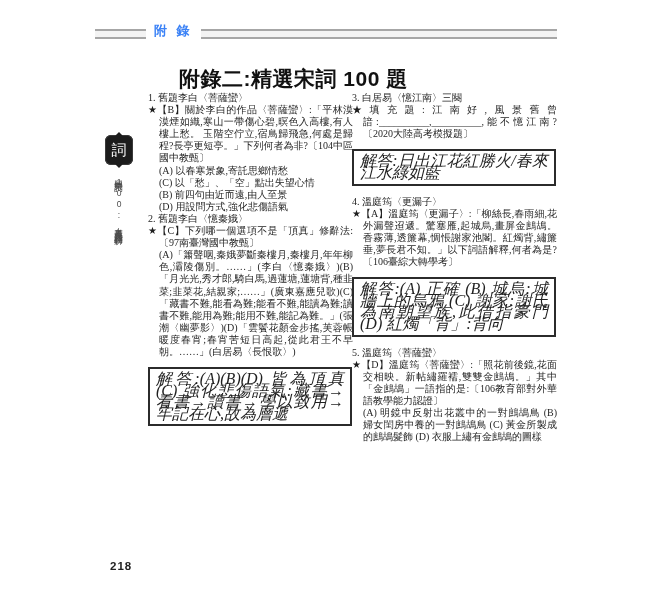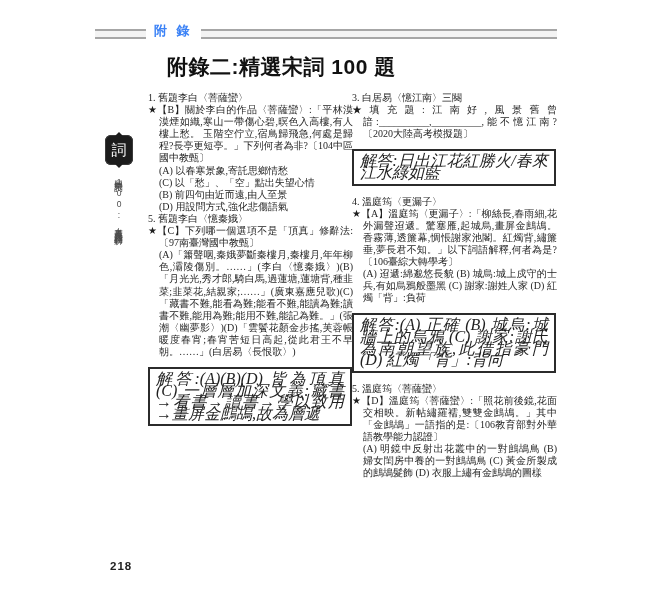--- a/index.html
+++ b/index.html
@@ -26,21 +26,21 @@
   .seal::before,.seal::after{content:"";position:absolute;left:50%;width:5px;height:5px;background:#1c1c1c;transform:translateX(-50%) rotate(45deg);}
   .seal::before{top:-2px;} .seal::after{bottom:-2px;}
   .seal-char{color:#fff;font-size:15px;line-height:1;}
   .vertical-title{
     writing-mode:vertical-rl;text-orientation:upright;
     font-family:"Liberation Sans","DejaVu Sans",sans-serif;
     font-size:8.5px;letter-spacing:1px;color:#4a4a4a;max-height:200px;
   }
 
   .title{
-    position:absolute;left:147px;top:49px;margin:4px;
+    position:absolute;left:147px;top:49px;margin:16px;
     font-family:"Liberation Sans","DejaVu Sans",sans-serif;
     font-weight:bold;font-size:21px;letter-spacing:.5px;color:#111;padding-left:16px;
   }
 
   
   .col{position:absolute;top:92px;width:205px;font-size:10px;line-height:12.1px;text-align:justify;}
   .col-left{left:148px;} .col-right{left:352px;}
   .q{margin:0;}
   .q-heading{margin:0;}
   .q-body{margin:0;padding-left:11px;text-indent:-11px;}
@@ -76,42 +76,41 @@
     <section class="q">
       <p class="q-heading">1. 舊題李白〈菩薩蠻〉</p>
       <p class="q-body">★【B】關於李白的作品〈菩薩蠻〉:「平林漠漠煙如織,寒山一帶傷心碧,暝色入高樓,有人樓上愁。 玉階空佇立,宿鳥歸飛急,何處是歸程?長亭更短亭。」下列何者為非?〔104中區國中教甄〕</p>
       <p class="q-option">(A) 以春寒景象,寄託思鄉情愁</p>
       <p class="q-option">(C) 以「愁」、「空」點出失望心情</p>
       <p class="q-option">(B) 前四句由近而遠,由人至景</p>
       <p class="q-option">(D) 用設問方式,強化悲傷語氣</p>
     </section>
 
     <section class="q">
-      <p class="q-heading">5. 舊題李白〈憶秦娥〉</p>
+      <p class="q-heading">2. 舊題李白〈憶秦娥〉</p>
       <p class="q-body">★【C】下列哪一個選項不是「頂真」修辭法:〔97南臺灣國中教甄〕</p>
       <p class="q-options-inline">(A)「簫聲咽,秦娥夢斷秦樓月,秦樓月,年年柳色,灞陵傷別。……」(李白〈憶秦娥〉)(B)「月光光,秀才郎,騎白馬,過蓮塘,蓮塘背,種韭菜;韭菜花,結親家;……」(廣東嘉應兒歌)(C)「藏書不難,能看為難;能看不難,能讀為難;讀書不難,能用為難;能用不難,能記為難。」(張潮〈幽夢影〉)(D)「雲鬢花顏金步搖,芙蓉帳暖度春宵;春宵苦短日高起,從此君王不早朝。……」(白居易〈長恨歌〉)</p>
       <div class="answer-box">
-        <p class="answer-text">解答:(A)(B)(D) 皆為頂真 (C) 一層層加深文義:藏書→看書→讀書→學以致用→畫屏金鷓鴣,故為層遞</p>
+        <p class="answer-text">解答:(A)(B)(D) 皆為頂真 (C) 強化悲傷語氣:藏書→看書→讀書→學以致用→牢記在心,故為層遞</p>
       </div>
     </section>
   </div>
 
   <div class="col col-right">
     <section class="q">
       <p class="q-heading">3. 白居易〈憶江南〉三闋</p>
       <p class="q-body">★填充題:江南好,風景舊曾諳:__________,__________,能不憶江南?〔2020大陸高考模擬題〕</p>
       <div class="answer-box">
         <p class="answer-text">解答:日出江花紅勝火/春來江水綠如藍</p>
       </div>
     </section>
 
     <section class="q">
       <p class="q-heading">4. 溫庭筠〈更漏子〉</p>
       <p class="q-body">★【A】溫庭筠〈更漏子〉:「柳絲長,春雨細,花外漏聲迢遞。驚塞雁,起城烏,畫屏金鷓鴣。 香霧薄,透簾幕,惆悵謝家池閣。紅燭背,繡簾垂,夢長君不知。」以下詞語解釋,何者為是?〔106臺綜大轉學考〕</p>
-      <p class="q-options-inline">(A) 迢遞:綿邈悠長貌 (B) 城烏:城上戍守的士兵,有如烏鴉般墨黑 (C) 謝家:謝姓人家 (D) 紅燭「背」:負荷</p>
       <div class="answer-box">
         <p class="answer-text">解答:(A) 正確 (B) 城烏:城牆上的烏鴉 (C) 謝家:謝氏為南朝望族,此借指豪門 (D) 紅燭「背」:背向</p>
       </div>
     </section>
 
     <section class="q">
       <p class="q-heading">5. 溫庭筠〈菩薩蠻〉</p>
       <p class="q-body">★【D】溫庭筠〈菩薩蠻〉:「照花前後鏡,花面交相映。新帖繡羅襦,雙雙金鷓鴣。」其中「金鷓鴣」一語指的是:〔106教育部對外華語教學能力認證〕</p>
       <p class="q-options-inline">(A) 明鏡中反射出花叢中的一對鷓鴣鳥 (B) 婦女閨房中養的一對鷓鴣鳥 (C) 黃金所製成的鷓鴣髮飾 (D) 衣服上繡有金鷓鴣的圖樣</p>
     </section>

